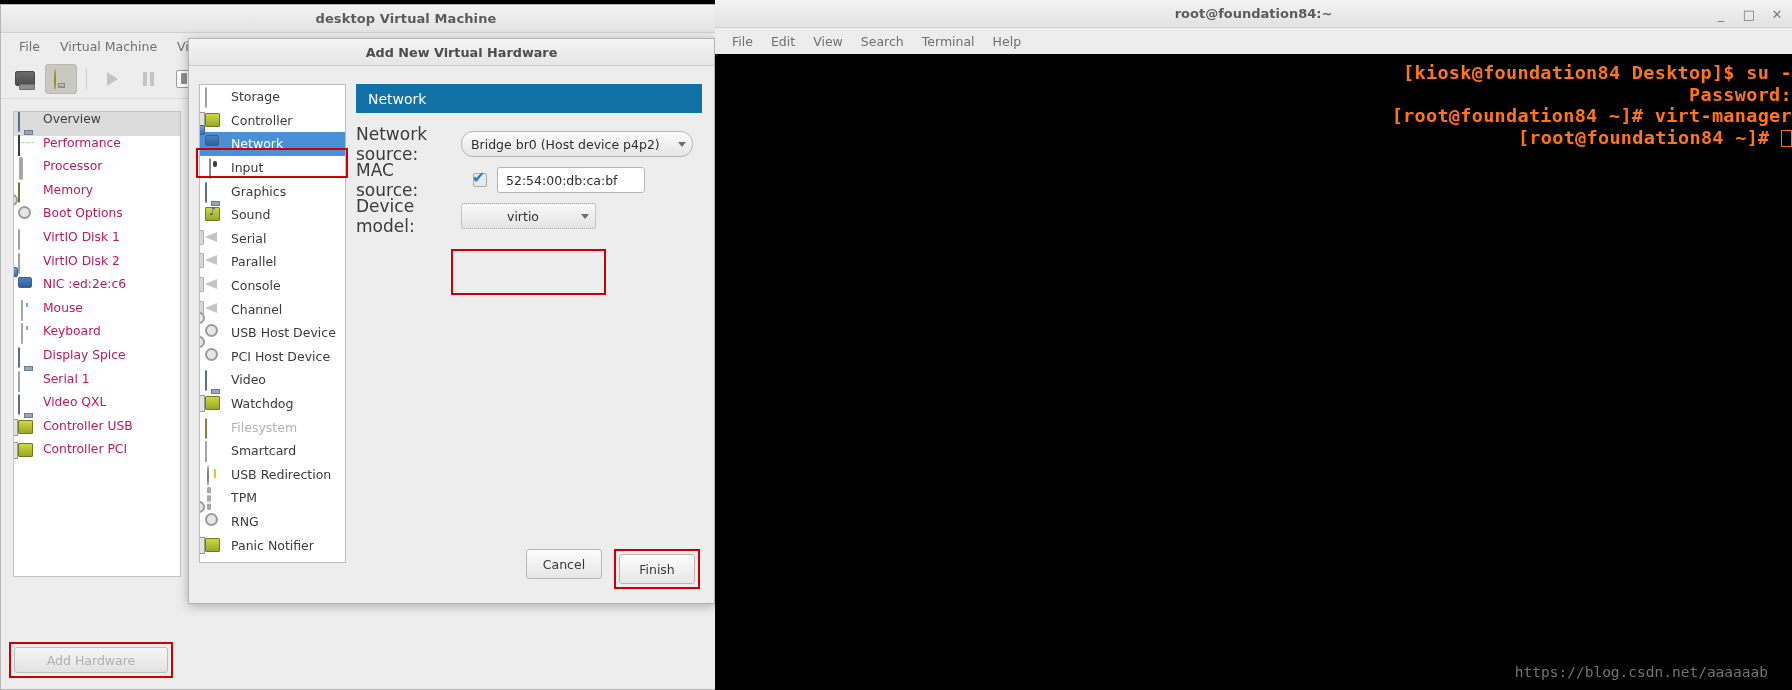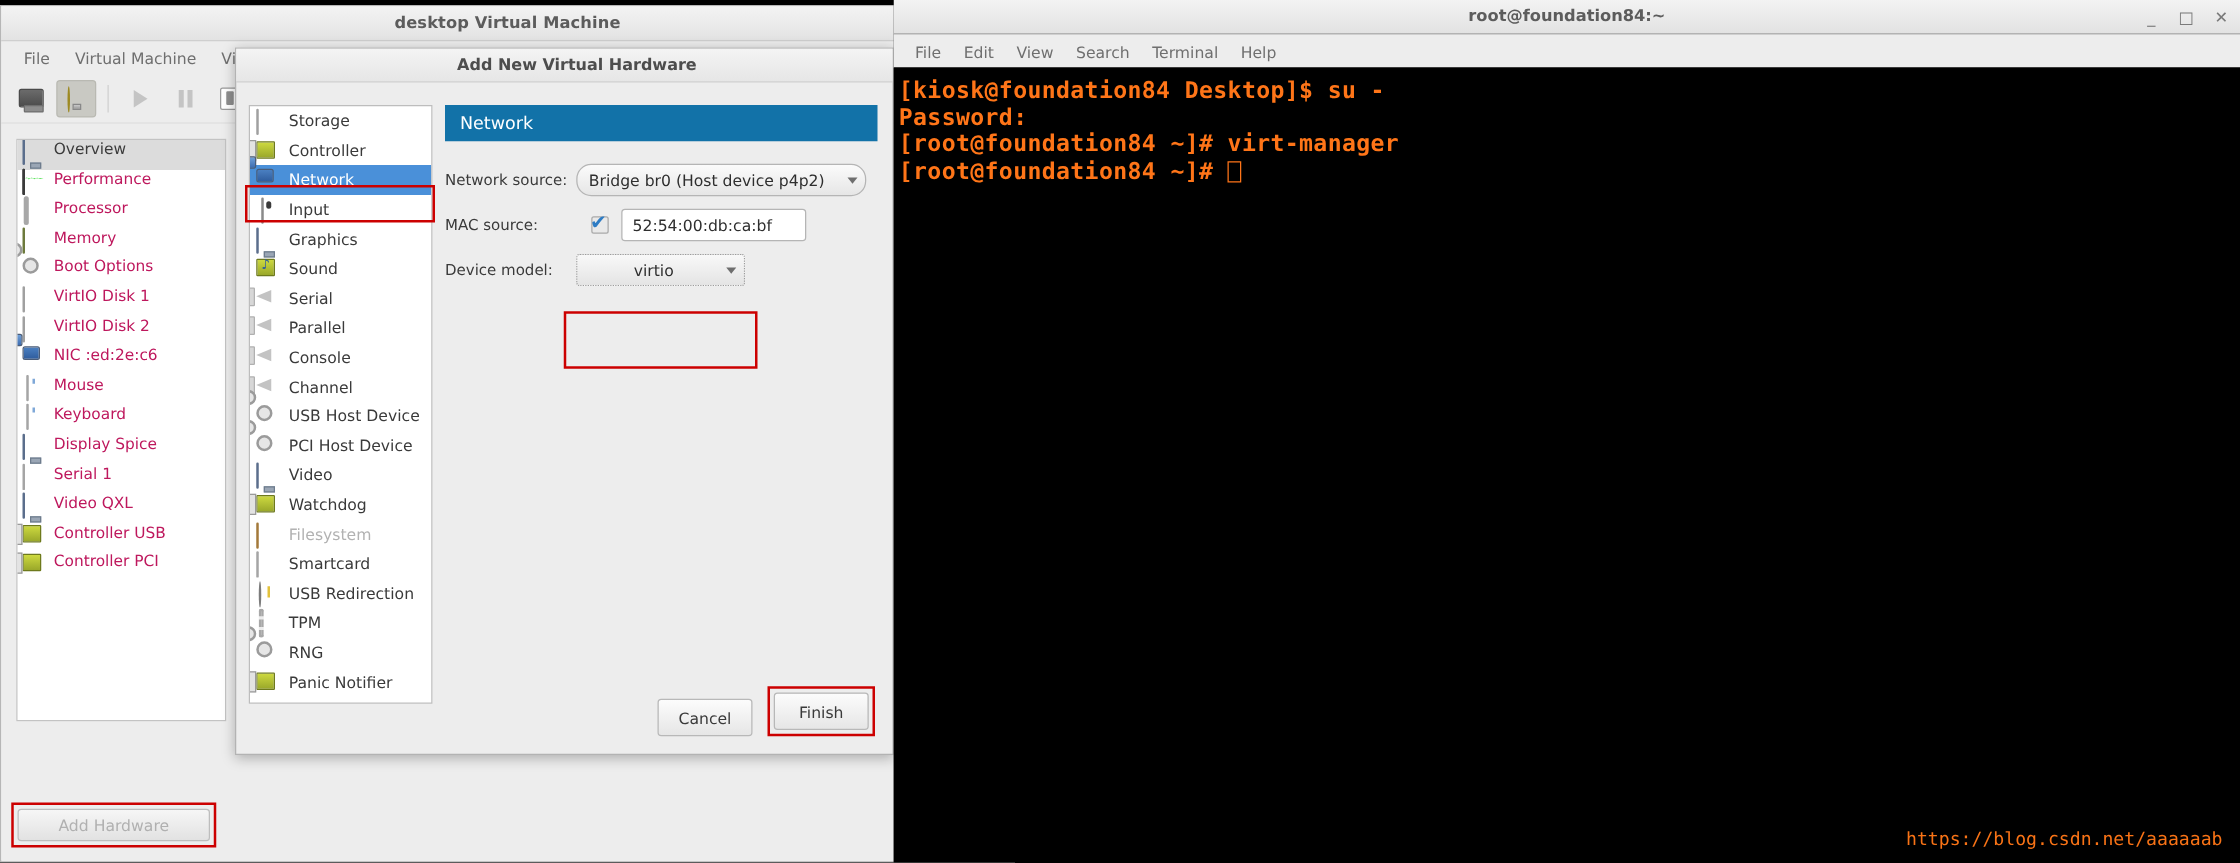--- a/index.html
+++ b/index.html
@@ -164,21 +164,21 @@
   }
 
   .dlg-right { flex:1; margin: 18px 12px 0 10px; }
   .net-header {
     background: #1272a8; color:#fff; height: 29px;
     display:flex; align-items:center; padding-left:12px;
     font-size: 14px;
   }
   .frm { margin-top: 16px; }
   .frm-row { display:flex; align-items:center; height: 30px; margin-bottom: 6px; }
-  .frm-lbl { width: 105px; font-size: 12px; color:#3a3a3a; text-align:left; }
+  .frm-lbl { width: 105px; font-size: 17px; color:#3a3a3a; text-align:left; }
   .combo {
     height: 26px; border:1px solid #b5b5b5; border-radius:3px;
     background: linear-gradient(#fbfbfb,#e6e6e6);
     display:flex; align-items:center; padding: 0 6px 0 9px;
     font-size: 12.5px; color:#2e2e2e; position:relative;
   }
   .combo .txt { flex:1; white-space:nowrap; overflow:hidden; }
   .combo .arw { width:0;height:0;border-top:5px solid #6e6e6e;border-left:4px solid transparent;border-right:4px solid transparent; margin-left:6px;}
   .combo-src { width: 232px; border-radius: 12px; }
   .combo-model { width: 135px; border:1px dotted #9b9b9b; background: linear-gradient(#f8f8f8,#e4e4e4); text-align: center;}
@@ -196,21 +196,21 @@
   .txtin {
     width: 148px; height: 26px; border:1px solid #b5b5b5; border-radius:3px;
     background:#fff; display:flex; align-items:center; padding-left:8px;
     font-size:12.5px; color:#2e2e2e;
   }
   .model-outline {
     position:absolute; left: 262px; top: 183px; width: 155px; height: 46px;
     border:2px solid #cc0000; pointer-events:none;
   }
 
-  .dlg-btns { position:absolute; right: 14px; bottom: 14px; display:flex; align-items:flex-end; gap: 12px; }
+  .dlg-btns { position:absolute; right: 14px; bottom: 14px; display:flex; align-items:flex-start; gap: 12px; }
   .btn {
     min-width: 76px; height: 30px; padding: 0 14px;
     background: linear-gradient(#fcfcfc,#e6e6e6);
     border:1px solid #b8b8b8; border-radius:3px;
     display:flex; align-items:center; justify-content:center;
     font-size: 12.5px; color:#3a3a3a;
   }
   .finish-wrap { border:2px solid #cc0000; padding:3px; }
 
   
@@ -226,26 +226,26 @@
   .term-title .t { font-size:13px; font-weight:bold; color:#5c5c5c; }
   .term-menubar { height: 26px; background:#ededed; display:flex; align-items:center; padding-left:8px; }
   .term-menubar .mi { font-size:12.5px; color:#6f6f6f; padding:3px 9px; }
   .term-screen {
     position:absolute; left:0; right:0; top:54px; bottom:0;
     background:#000; padding: 8px 0 0 4px;
     font-family: "DejaVu Sans Mono", "Liberation Mono", monospace;
     font-size: 18.5px; line-height: 21.5px; color:#ff7518;
     font-weight: bold; letter-spacing: .3px;
   }
-  .term-screen .line { white-space: pre; }
+  .term-screen .line { white-space: pre; text-align: right; }
   .cursor { display:inline-block; width:11px; height:17px; border:1px solid #ff7518; vertical-align:-3px; }
   .watermark {
-    position:absolute; right: 14px; bottom: 10px;
+    position:absolute; right: 24px; bottom: 10px;
     font-family:"DejaVu Sans Mono","Liberation Mono",monospace;
-    font-size: 14.5px; color:#f97316;
+    font-size: 14.5px; color:#737373;
   }
 </style>
 </head>
 <body>
 
 <div id="root">
 
   <div class="vm-window">
     <div class="vm-titlebar">
       <span class="vm-title">desktop Virtual Machine</span>

